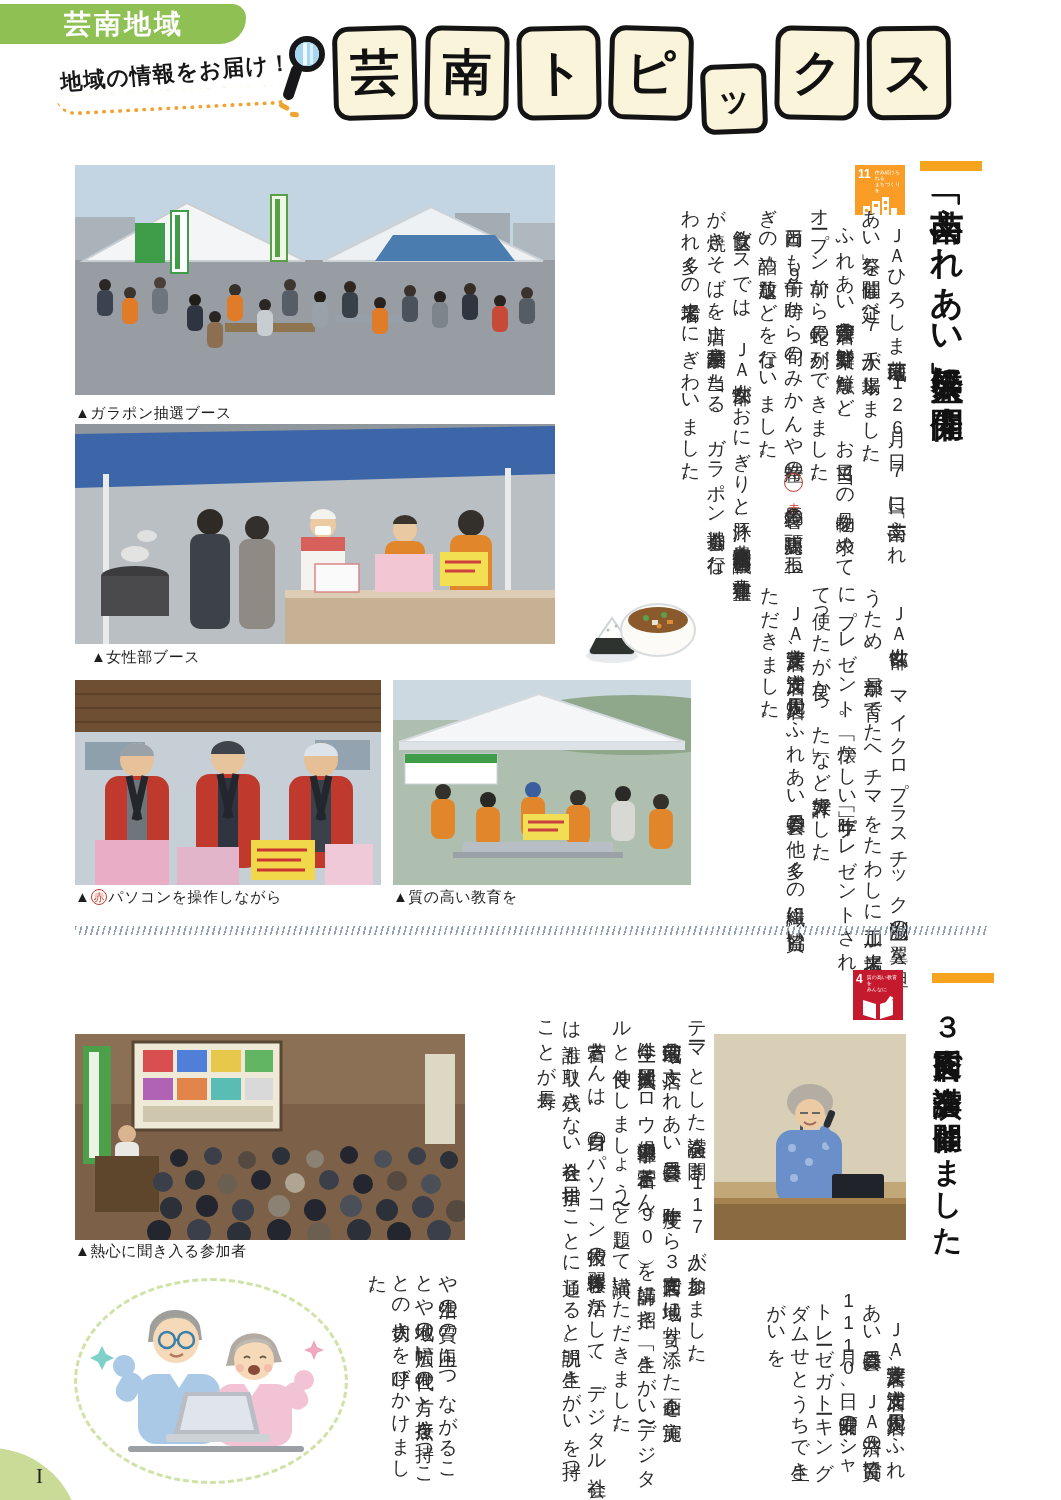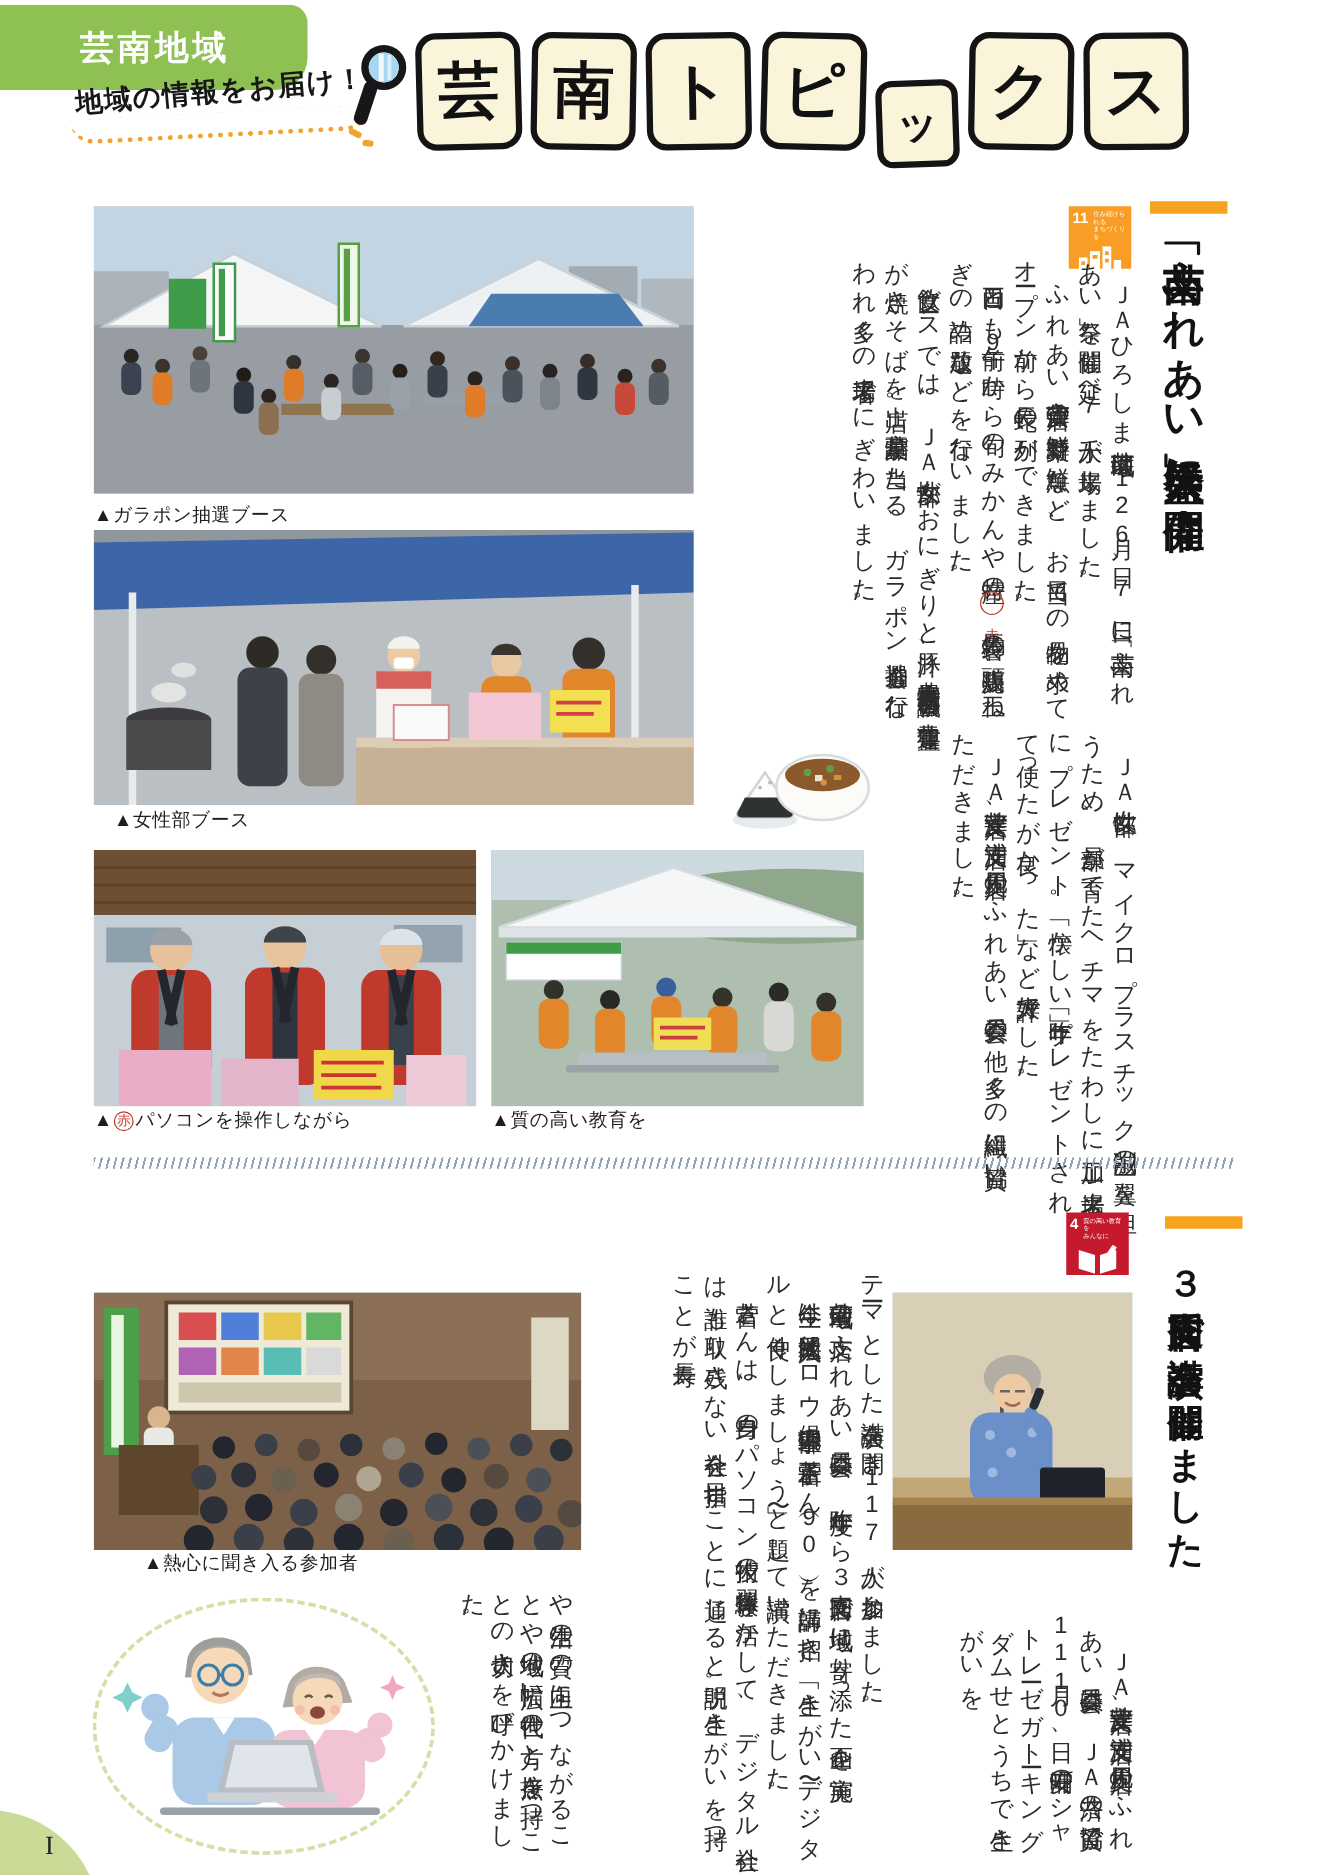--- a/index.html
+++ b/index.html
@@ -1,19 +1,19 @@
 <!DOCTYPE html>
 <html lang="ja"><head>
 <meta charset="utf-8">
 <style>
   html,body{margin:0;padding:0;background:#e9e9e9;}
   .page{position:relative;width:1061px;height:1500px;background:#ffffff;overflow:hidden;
         font-family:"Liberation Sans",sans-serif;color:#2b2b2b;}
   
-  .region-tag{position:absolute;left:0;top:4px;width:246px;height:68px;background:#8fc053;
+  .region-tag{position:absolute;left:0;top:4px;width:246px;height:40px;background:#8fc053;
               border-radius:0 14px 26px 0;display:flex;align-items:center;}
   .region-tag span{color:#fff;font-size:27px;font-weight:bold;letter-spacing:3px;padding-left:64px;}
   .tagline{position:absolute;left:60px;top:58px;font-size:22px;font-weight:bold;color:#171717;
            transform:rotate(-5deg);letter-spacing:1px;}
   .tagline-underline{position:absolute;left:56px;top:90px;width:240px;height:16px;
            border-bottom:4px dotted #f0a32f;border-radius:0 0 140px 140px;transform:rotate(-3deg);}
   .magnifier{position:absolute;left:277px;top:34px;}
   .logo-row{position:absolute;left:333px;top:26px;display:flex;gap:8px;align-items:flex-start;}
   .logo-box{width:74px;height:84px;background:#faf5da;border:5px solid #141414;border-radius:16px;
             display:flex;align-items:center;justify-content:center;font-size:49px;font-weight:900;color:#111;}
@@ -396,21 +396,21 @@
           <circle cx="124" cy="197" r="12" fill="#3a3f49"></circle>
         <circle cx="164" cy="200" r="12" fill="#2c3038"></circle>
           <circle cx="204" cy="197" r="12" fill="#23262e"></circle>
         <circle cx="244" cy="200" r="12" fill="#6b5f50"></circle>
           <circle cx="284" cy="197" r="12" fill="#2c3038"></circle>
         <circle cx="324" cy="200" r="12" fill="#23262e"></circle>
           <circle cx="364" cy="198" r="12" fill="#3a3f49"></circle>
       </g>
     </svg>
   </div>
-  <div class="cap" style="left:75px;top:1242px;margin-left:40px;">▲熱心に聞き入る参加者</div>
+  <div class="cap" style="left:75px;top:1242px;">▲熱心に聞き入る参加者</div>
 
   <div class="vblock lh-b" style="left:712px;top:1290px;width:196px;height:196px;">
     <p>ＪＡ安芸津支店、安浦支店、川尻支店のふれあい委員会は、ＪＡ共済の協賛で11月10日、安浦町のシャトレーゼガトーキングダムせとうちで生きがいを</p>
   </div>
 
   <div class="vblock lh-c" style="left:468px;top:1008px;width:242px;height:474px;">
     <p class="cont">テーマとした講演会を開き117人が参加しました。</p>
     <p>芸南地域の支店ふれあい委員会は、昨年度から３支店合同で地域に寄り添った企画を実施。</p>
     <p>今年は一般社団法人メロウ倶楽部理事の若宮正子さん（90）を講師に招き、「生きがい〜デジタルと仲良くしましょう〜」と題して講演いただきました。</p>
     <p>若宮さんは、自身のパソコン技術の習得体験を活かして、デジタル社会は誰も取り残さない社会を目指すことに通じると説明。生きがいを持つことが長寿</p>

